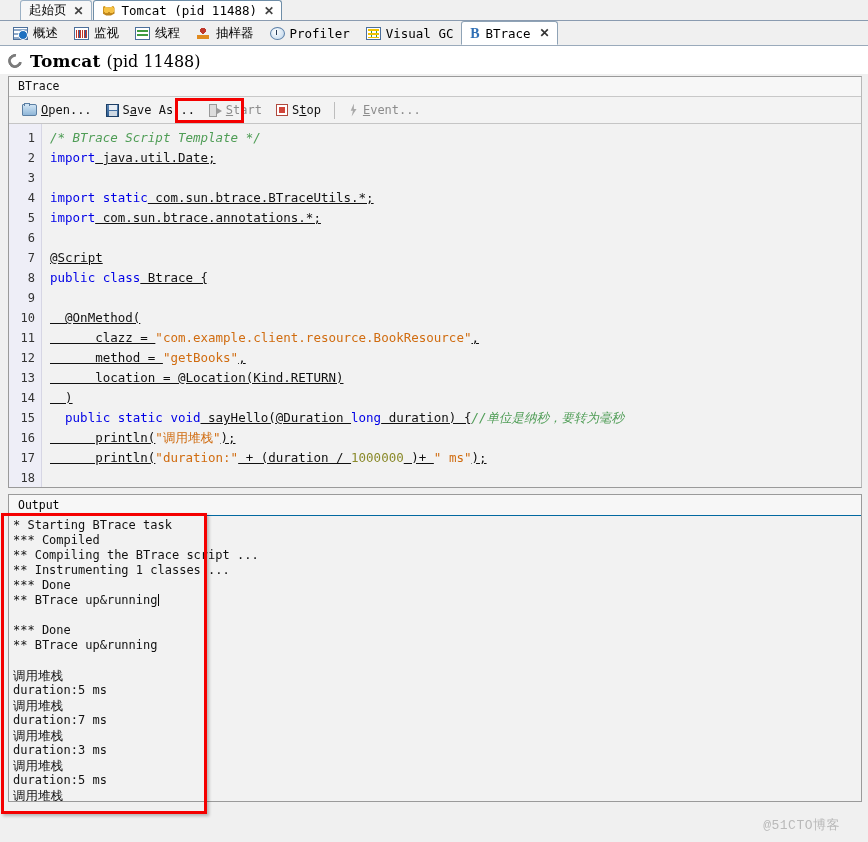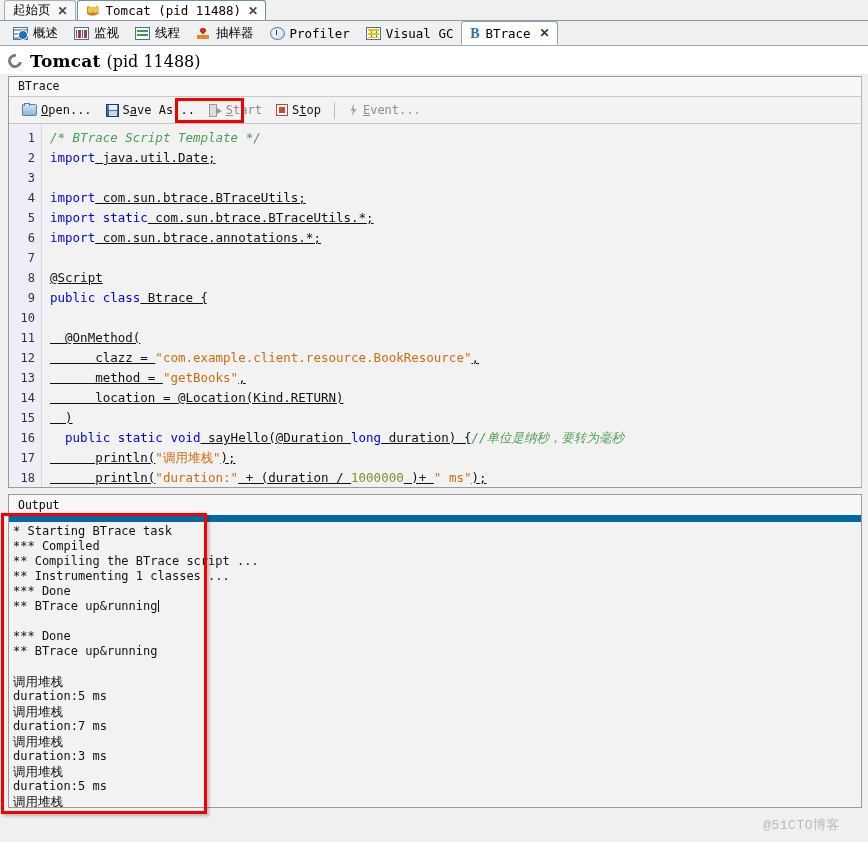--- a/index.html
+++ b/index.html
@@ -17,21 +17,21 @@
     position: relative;
   }
 
   
   .win-tabs {
     display: flex;
     align-items: flex-end;
     height: 21px;
     background: #f0f0f0;
     border-bottom: 1px solid #8a9bb0;
-    padding-left: 4px;
+    padding-left: 20px;
     box-sizing: border-box;
   }
   .win-tab {
     display: flex;
     align-items: center;
     gap: 5px;
     height: 20px;
     padding: 0 7px 0 8px;
     box-sizing: border-box;
     background: #f7f7f7;
@@ -422,21 +422,21 @@
     border: 1px solid #9a9a9a;
     position: relative;
   }
   .output-title {
     height: 20px;
     line-height: 20px;
     padding-left: 9px;
     font-family: "DejaVu Sans Mono", monospace;
     font-size: 11.5px;
     background: #f7f7f7;
-    border-bottom: 7px solid #0369a1;
+    border-bottom: 1px solid #0369a1;
   }
   .output-body {
     height: 285px;
     background: #f2f2f2;
     padding: 2px 0 0 4px;
     box-sizing: border-box;
     overflow: hidden;
     position: relative;
   }
   .output-body .oln {
@@ -575,21 +575,20 @@
         <div>14</div>
         <div>15</div>
         <div>16</div>
         <div>17</div>
         <div>18</div>
       </div>
     <div class="code" id="code">
         <div class="ln"><span class="cm">/* BTrace Script Template */</span></div>
         <div class="ln"><span class="kw">import</span><span class="pln"> java.util.Date;</span></div>
         <div class="ln">&nbsp;</div>
-        <div class="ln"><span class="kw">import</span><span class="pln"> com.sun.btrace.BTraceUtils;</span></div>
         <div class="ln"><span class="kw">import static</span><span class="pln"> com.sun.btrace.BTraceUtils.*;</span></div>
         <div class="ln"><span class="kw">import</span><span class="pln"> com.sun.btrace.annotations.*;</span></div>
         <div class="ln">&nbsp;</div>
         <div class="ln"><span class="pln">@Script</span></div>
         <div class="ln"><span class="kw">public class</span><span class="pln"> Btrace {</span></div>
         <div class="ln">&nbsp;</div>
         <div class="ln"><span class="pln">  @OnMethod(</span></div>
         <div class="ln"><span class="pln">      clazz = </span><span class="str">"com.example.client.resource.BookResource"</span><span class="pln">,</span></div>
         <div class="ln"><span class="pln">      method = </span><span class="str">"getBooks"</span><span class="pln">,</span></div>
         <div class="ln"><span class="pln">      location = @Location(Kind.RETURN)</span></div>

